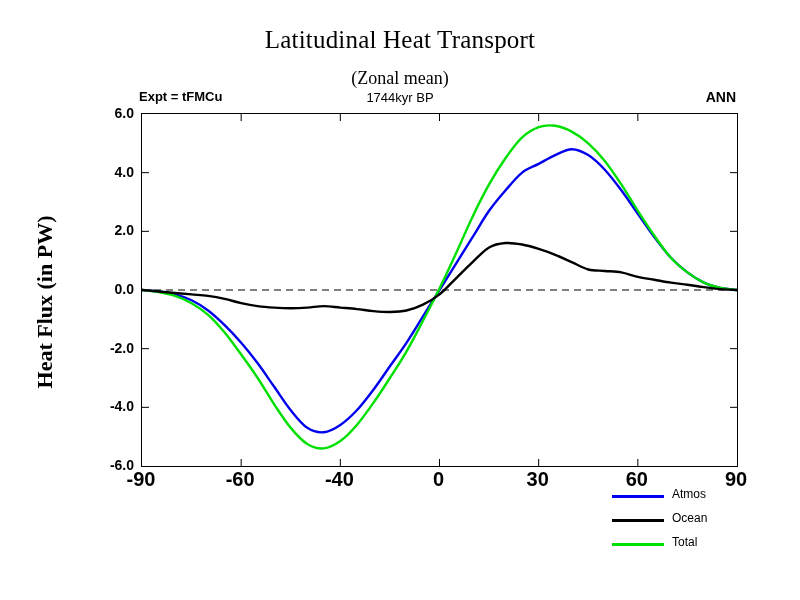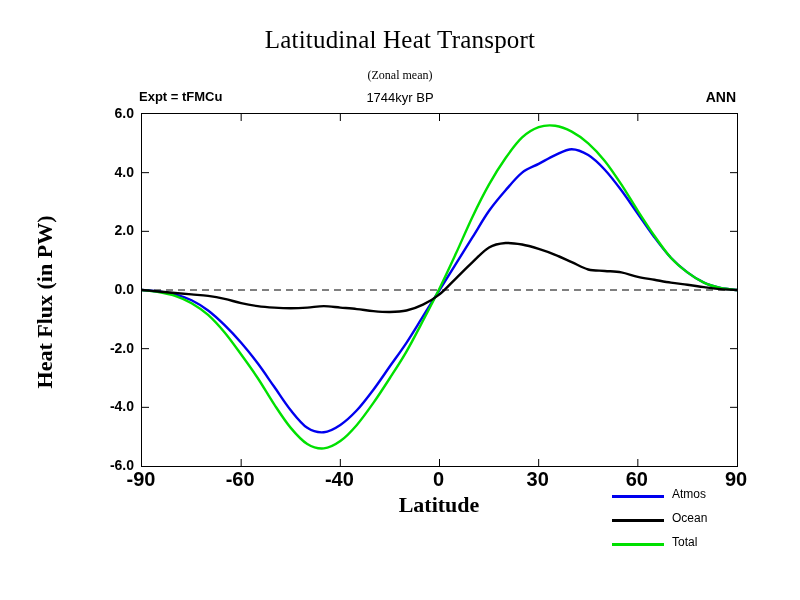--- a/index.html
+++ b/index.html
@@ -27,21 +27,21 @@
     text-align: center;
     font-size: 25px;
     letter-spacing: 0.2px;
   }
   .subtitle {
     position: absolute;
     left: 0;
     top: 68px;
     width: 800px;
     text-align: center;
-    font-size: 12px;
+    font-size: 18px;
   }
   .expt-label {
     position: absolute;
     left: 139px;
     top: 89px;
     font-size: 13px;
     font-family: "Liberation Sans", sans-serif;
     font-weight: bold;
   }
   .period-label {
@@ -207,21 +207,20 @@
       <div class="xtick-label" style="left: 0px; top: 0px;">-90</div>
       <div class="xtick-label" style="left: 99.1667px; top: 0px;">-60</div>
       <div class="xtick-label" style="left: 198.333px; top: 0px;">-40</div>
       <div class="xtick-label" style="left: 297.5px; top: 0px;">0</div>
       <div class="xtick-label" style="left: 396.667px; top: 0px;">30</div>
       <div class="xtick-label" style="left: 495.833px; top: 0px;">60</div>
       <div class="xtick-label" style="left: 595px; top: 0px;">90</div>
     </div>
 
   <div class="ylabel">Heat Flux (in PW)</div>
-  <div class="xlabel">Latitude</div>
 
   <div id="legend">
       <div class="legend-row">
         <div class="legend-line" style="background: rgb(0, 0, 238);"></div>
         <div class="legend-text">Atmos</div>
       </div>
       <div class="legend-row">
         <div class="legend-line" style="background: rgb(0, 0, 0);"></div>
         <div class="legend-text">Ocean</div>
       </div>

